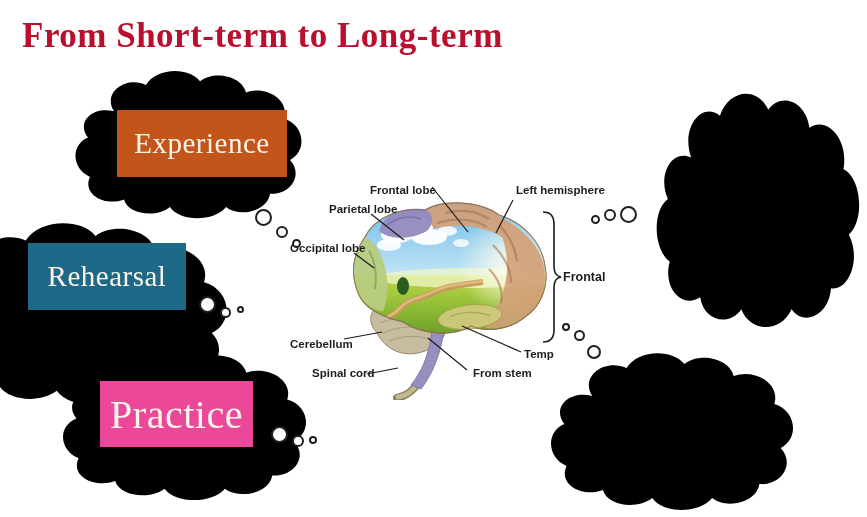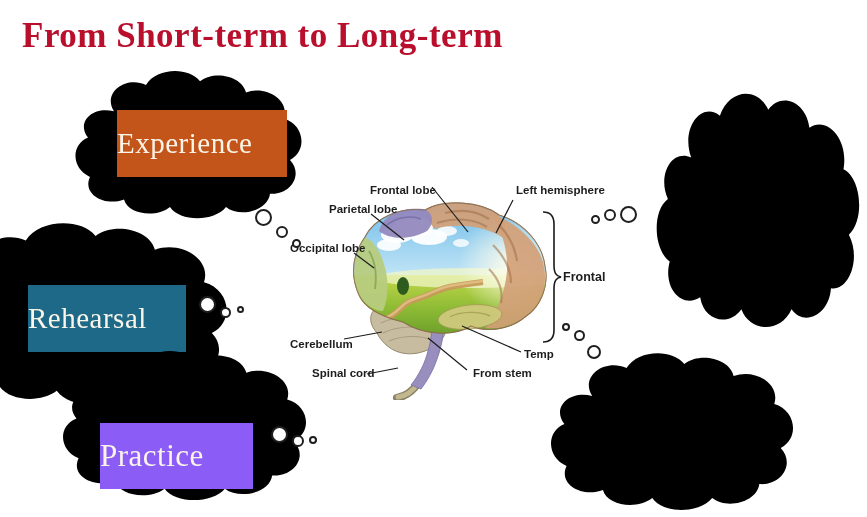--- a/index.html
+++ b/index.html
@@ -10,25 +10,25 @@
   .slide-title{
     position:absolute;left:22px;top:16px;
     font-size:35px;letter-spacing:.5px;color:#B90F2D;white-space:nowrap;font-weight:bold;
   }
   .cloud{position:absolute;}
   .tail{
     position:absolute;border:2px solid #1f1f1f;border-radius:50%;
     background:#ffffff;box-sizing:border-box;
   }
   .box{
-    position:absolute;display:flex;align-items:center;justify-content:flex-start;
+    position:absolute;display:flex;align-items:center;justify-content:center;
     color:#FBF5E9;font-family:"Liberation Serif",serif;font-size:29px;letter-spacing:.5px;
   }
   .box.orange{background:#C4551A;}
-  .box.teal{background:#1E6987;margin-top:42px;}
+  .box.teal{background:#1E6987;}
   .lbl{
     position:absolute;font-family:"Liberation Sans",sans-serif;
     font-size:11.5px;font-weight:600;color:#1d1d1d;white-space:nowrap;
   }
   .brain-svg{position:absolute;left:285px;top:165px;}
 </style>
 </head>
 <body>
 
 <div class="stage">
@@ -174,21 +174,21 @@
   <div class="box teal" style="left: 28px; top: 243px; width: 158px; height: 67px; background-color: rgb(30, 105, 135);">
     <span>Rehearsal</span>
   </div>
 
   <svg class="cloud" style="left:55px;top:350px" width="258" height="152" viewBox="0 0 240 160" preserveAspectRatio="none">
     <use href="#cloudPath"></use>
   </svg>
   <div class="tail" style="left:270.5px;top:425.5px;width:17px;height:17px"></div>
   <div class="tail" style="left:292px;top:435px;width:12px;height:12px"></div>
   <div class="tail" style="left:309px;top:436px;width:8px;height:8px"></div>
-  <div class="box teal" style="left: 100px; top: 381px; width: 153px; height: 66px; font-size: 31px; background-color: #8b5cf6;">
+  <div class="box teal" style="left: 100px; top: 381px; width: 153px; height: 66px; font-size: 40px; background-color: #ec4899;">
     <span>Practice</span>
   </div>
 
   <svg class="cloud" style="left:650px;top:92px" width="215" height="238" viewBox="0 0 240 160" preserveAspectRatio="none">
     <use href="#cloudPath"></use>
   </svg>
   <div class="tail" style="left:619.5px;top:205.5px;width:17px;height:17px"></div>
   <div class="tail" style="left:604px;top:209px;width:12px;height:12px"></div>
   <div class="tail" style="left:590.5px;top:214.5px;width:9px;height:9px"></div>
 

